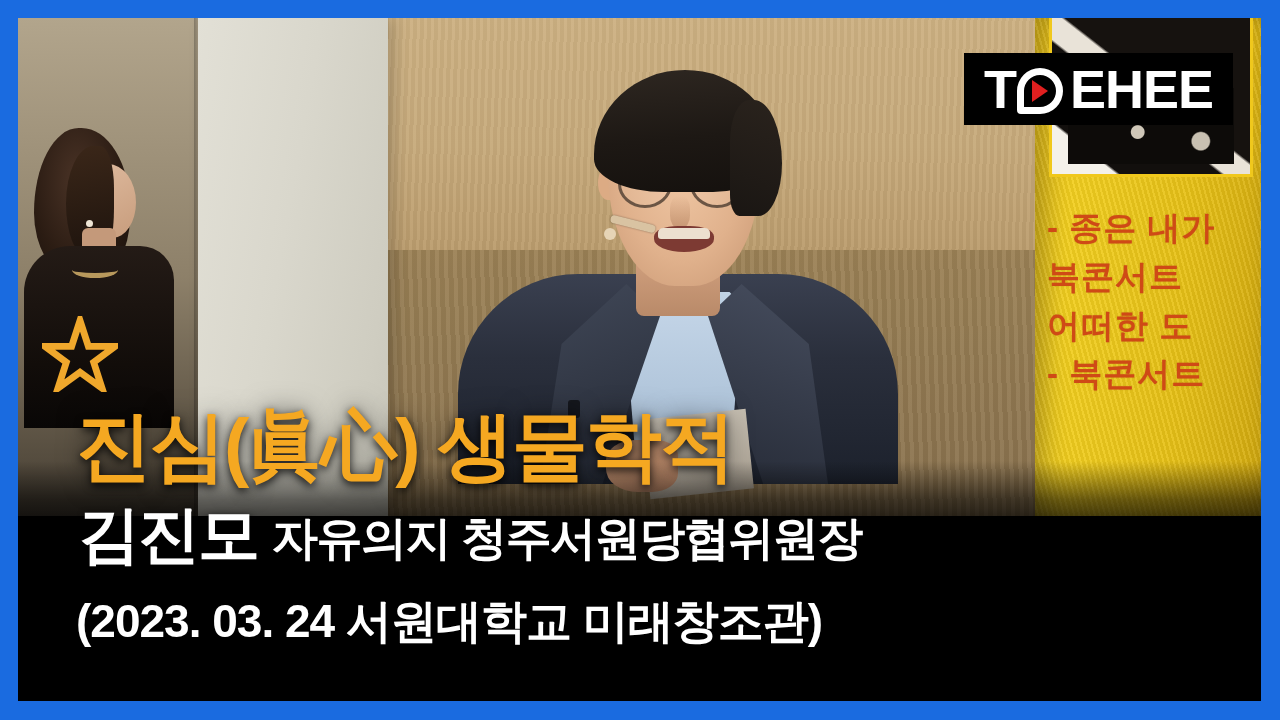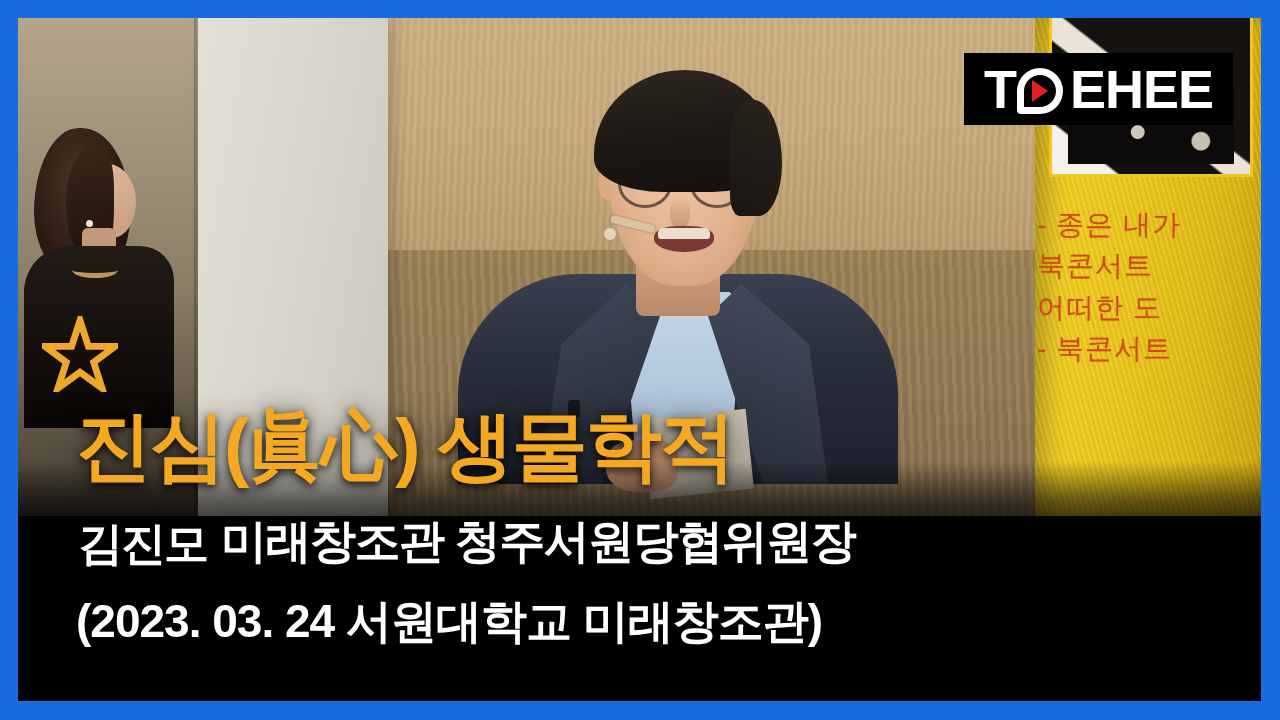--- a/index.html
+++ b/index.html
@@ -232,22 +232,22 @@
     content:"";
     position:absolute; left:8%; top:46%; width:84%; height:48%;
     background:
       radial-gradient(circle at 18% 30%, #ddd6c8 0 8%, rgba(0,0,0,0) 9%),
       radial-gradient(circle at 42% 58%, #cfc7b8 0 6%, rgba(0,0,0,0) 7%),
       radial-gradient(circle at 66% 26%, #e3dbcd 0 7%, rgba(0,0,0,0) 8%),
       radial-gradient(circle at 80% 70%, #c8c0b1 0 6%, rgba(0,0,0,0) 7%),
       #0d0b09;
   }
   .poster-lines {
-    position:absolute; left:2px; top:186px; right:0;
-    color:#cf4a16; font-size:28px; line-height:1.48; font-weight:400;
+    position:absolute; left:12px; top:186px; right:0;
+    color:#cf4a16; font-size:33px; line-height:1.48; font-weight:700;
     letter-spacing:1px; white-space:nowrap;
     text-shadow:0 0 2px rgba(0,0,0,.12);
     filter:blur(.35px);
   }
   .poster-lines div { overflow:hidden; }
 
   
   .capband {
     position:absolute; left:0; right:0; bottom:0; height:240px;
     background:linear-gradient(180deg, rgba(0,0,0,0) 0%, rgba(0,0,0,.55) 16%, rgba(0,0,0,.94) 34%, #000 46%, #000 100%);
@@ -263,21 +263,21 @@
     color:var(--amber,#f5a821);
     text-shadow:0 3px 9px rgba(0,0,0,.85), 0 0 26px rgba(0,0,0,.6);
     white-space:nowrap; line-height:1;
   }
 
   .line-name {
     position:absolute; left:60px; bottom:135px;
     white-space:nowrap; line-height:1;
     color:#fff; text-shadow:0 2px 7px rgba(0,0,0,.9);
   }
-  .line-name .big   { font-size:45px; font-weight:800; letter-spacing:-2px; vertical-align:-2px;}
+  .line-name .big   { font-size:62px; font-weight:800; letter-spacing:-2px; vertical-align:-2px;}
   .line-name .small { font-size:46px; font-weight:800; letter-spacing:-1.5px; margin-left:14px;}
 
   .line-venue {
     position:absolute; left:58px; bottom:57px;
     font-size:46px; font-weight:700; letter-spacing:-1px;
     color:#fff; white-space:nowrap; line-height:1;
     text-shadow:0 2px 6px rgba(0,0,0,.9);
     text-align:center;
   }
 
@@ -385,21 +385,21 @@
       <svg viewBox="0 0 100 100" width="76" height="76" aria-hidden="true">
         <polygon points="50,6 61,40 96,40 68,61 79,95 50,74 21,95 32,61 4,40 39,40" fill="none" stroke="#f0a82c" stroke-width="9" stroke-linejoin="miter"></polygon>
       </svg>
     </div>
 
     <div class="title-main">
       <span>진심(眞心) 생물학적</span>
     </div>
 
     <div class="line-name">
-      <span class="big">김진모</span><span class="small">미래창조관 청주서원당협위원장</span>
+      <span class="big">김진모</span><span class="small">자유의지 청주서원당협위원장</span>
     </div>
 
     <div class="line-venue">(2023. 03. 24 서원대학교 미래창조관)</div>
 
     <div class="logo">
       <div class="logo-text">
         <span>T</span>
         <span class="logo-a">
           <span class="ring"></span>
           <span class="play"></span>

